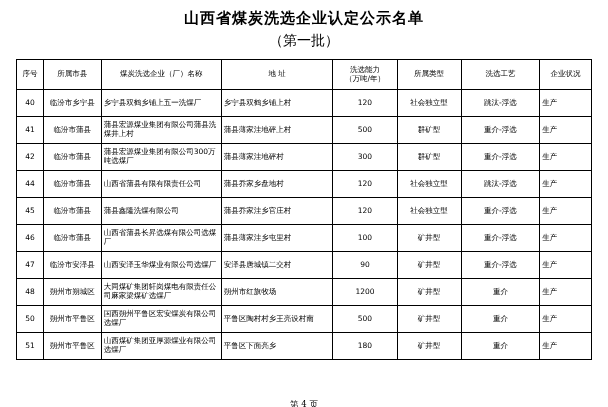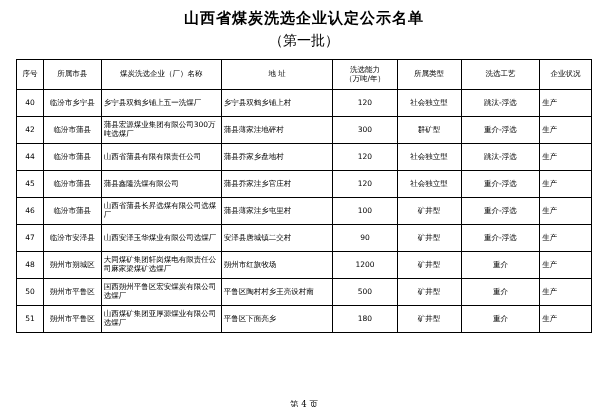--- a/index.html
+++ b/index.html
@@ -149,20 +149,30 @@
           <td class="c-idx">40</td>
           <td class="c-city">临汾市乡宁县</td>
           <td class="c-name">乡宁县双鹤乡铺上五一洗煤厂</td>
           <td class="c-addr">乡宁县双鹤乡铺上村</td>
           <td class="c-cap">120</td>
           <td class="c-type">社会独立型</td>
           <td class="c-proc">跳汰-浮选</td>
           <td class="c-status">生产</td>
         </tr>
         <tr>
+          <td class="c-idx">41</td>
+          <td class="c-city">临汾市蒲县</td>
+          <td class="c-name">蒲县宏源煤业集团有限公司蒲县洗煤井上村</td>
+          <td class="c-addr">蒲县薄家洼地砰上村</td>
+          <td class="c-cap">500</td>
+          <td class="c-type">群矿型</td>
+          <td class="c-proc">重介-浮选</td>
+          <td class="c-status">生产</td>
+        </tr>
+        <tr>
           <td class="c-idx">42</td>
           <td class="c-city">临汾市蒲县</td>
           <td class="c-name">蒲县宏源煤业集团有限公司300万吨选煤厂</td>
           <td class="c-addr">蒲县薄家洼地砰村</td>
           <td class="c-cap">300</td>
           <td class="c-type">群矿型</td>
           <td class="c-proc">重介-浮选</td>
           <td class="c-status">生产</td>
         </tr>
         <tr>

